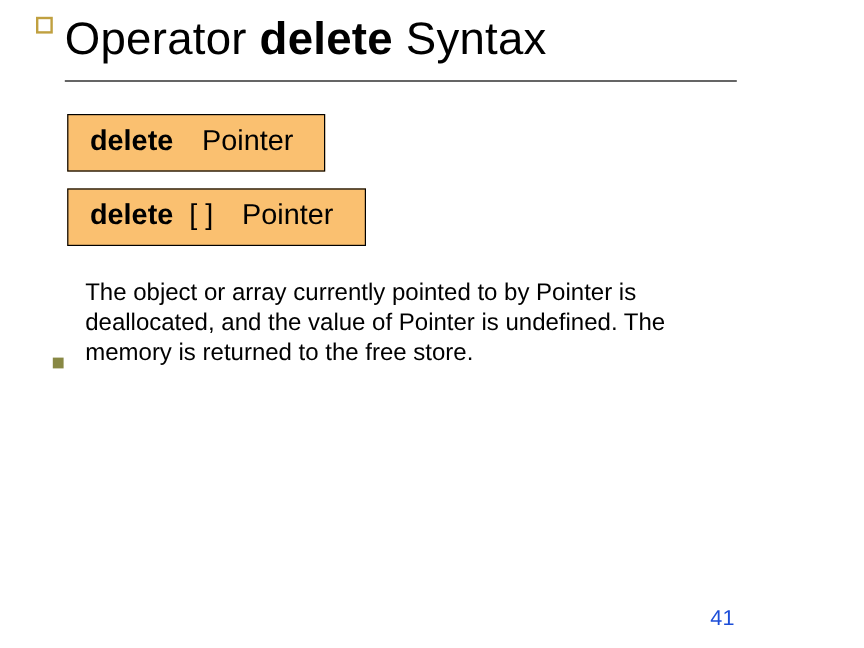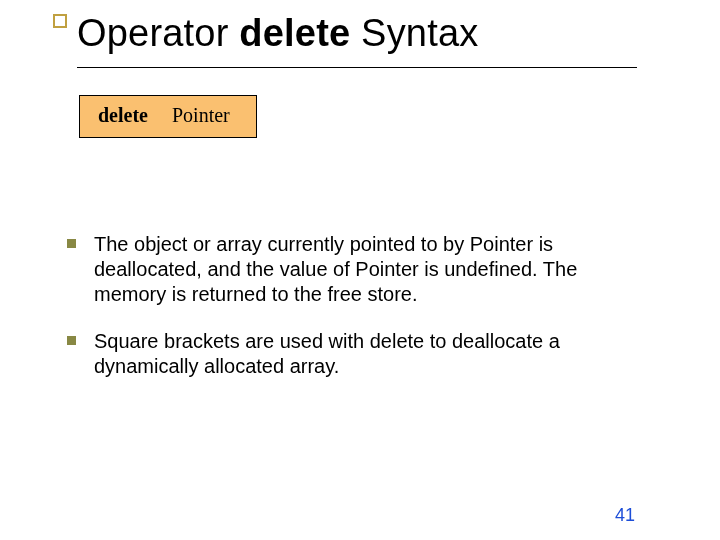--- a/index.html
+++ b/index.html
@@ -9,21 +9,20 @@
     height: 540px;
     background: #ffffff;
     font-family: Arial, Helvetica, sans-serif;
     overflow: hidden;
   }
   .slide {
     position: relative;
     width: 634px;
     height: 540px;
     box-sizing: border-box;
-    margin-left: 23px;
   }
   .title-wrap {
     position: absolute;
     top: 12px;
     left: 30px;
     right: 20px;
   }
   .title-accent {
     position: absolute;
     left: 0;
@@ -52,40 +51,40 @@
   .syntax-area {
     position: absolute;
     top: 95px;
     left: 56px;
   }
   .syntax-box {
     background: #fac070;
     border: 1.5px solid #000;
     padding: 8px 26px 10px 18px;
     margin-bottom: 14px;
-    font-family: Liberation Serif, serif;
-    font-size: 20px;
+    font-family: Liberation Sans, sans-serif;
+    font-size: 24px;
     display: inline-block;
   }
   .syntax-box .kw {
     font-weight: bold;
   }
   .syntax-box .gap {
     display: inline-block;
     width: 24px;
   }
   .bullets {
     position: absolute;
     top: 232px;
     left: 44px;
     right: 30px;
   }
   .bullet {
     display: flex;
-    align-items: flex-start;
+    align-items: flex-end;
     margin-bottom: 22px;
     line-height: 1.25;
   }
   .bullet .marker {
     width: 9px;
     height: 9px;
     background: #888844;
     margin-top: 7px;
     margin-right: 18px;
     flex-shrink: 0;
@@ -117,28 +116,27 @@
       <span>Operator </span><span class="bold">delete</span><span> Syntax</span>
     </h1>
     <hr class="title-rule">
   </div>
 
   <div class="syntax-area">
     <div class="syntax-box">
       <span class="kw">delete</span><span class="gap"></span><span>Pointer</span>
     </div>
     <br>
+    <div class="syntax-box">
+      <span class="kw">delete</span>&nbsp;&nbsp;<span>[ ]</span><span class="gap"></span><span>Pointer</span>
+    </div>
   </div>
 
   <div class="bullets">
     <div class="bullet">
       <div class="marker"></div>
       <div class="text-sm">The object or array currently pointed to by Pointer is deallocated, and the value of Pointer is undefined.  The memory is returned to the free store.</div>
-    </div>
-    <div class="bullet">
-      <div class="marker"></div>
-      <div class="text-sm">Square brackets are used with delete to deallocate a dynamically allocated array.</div>
     </div>
   </div>
 
   <div class="page-num">41</div>
 
 </div>
 
 </body></html>

